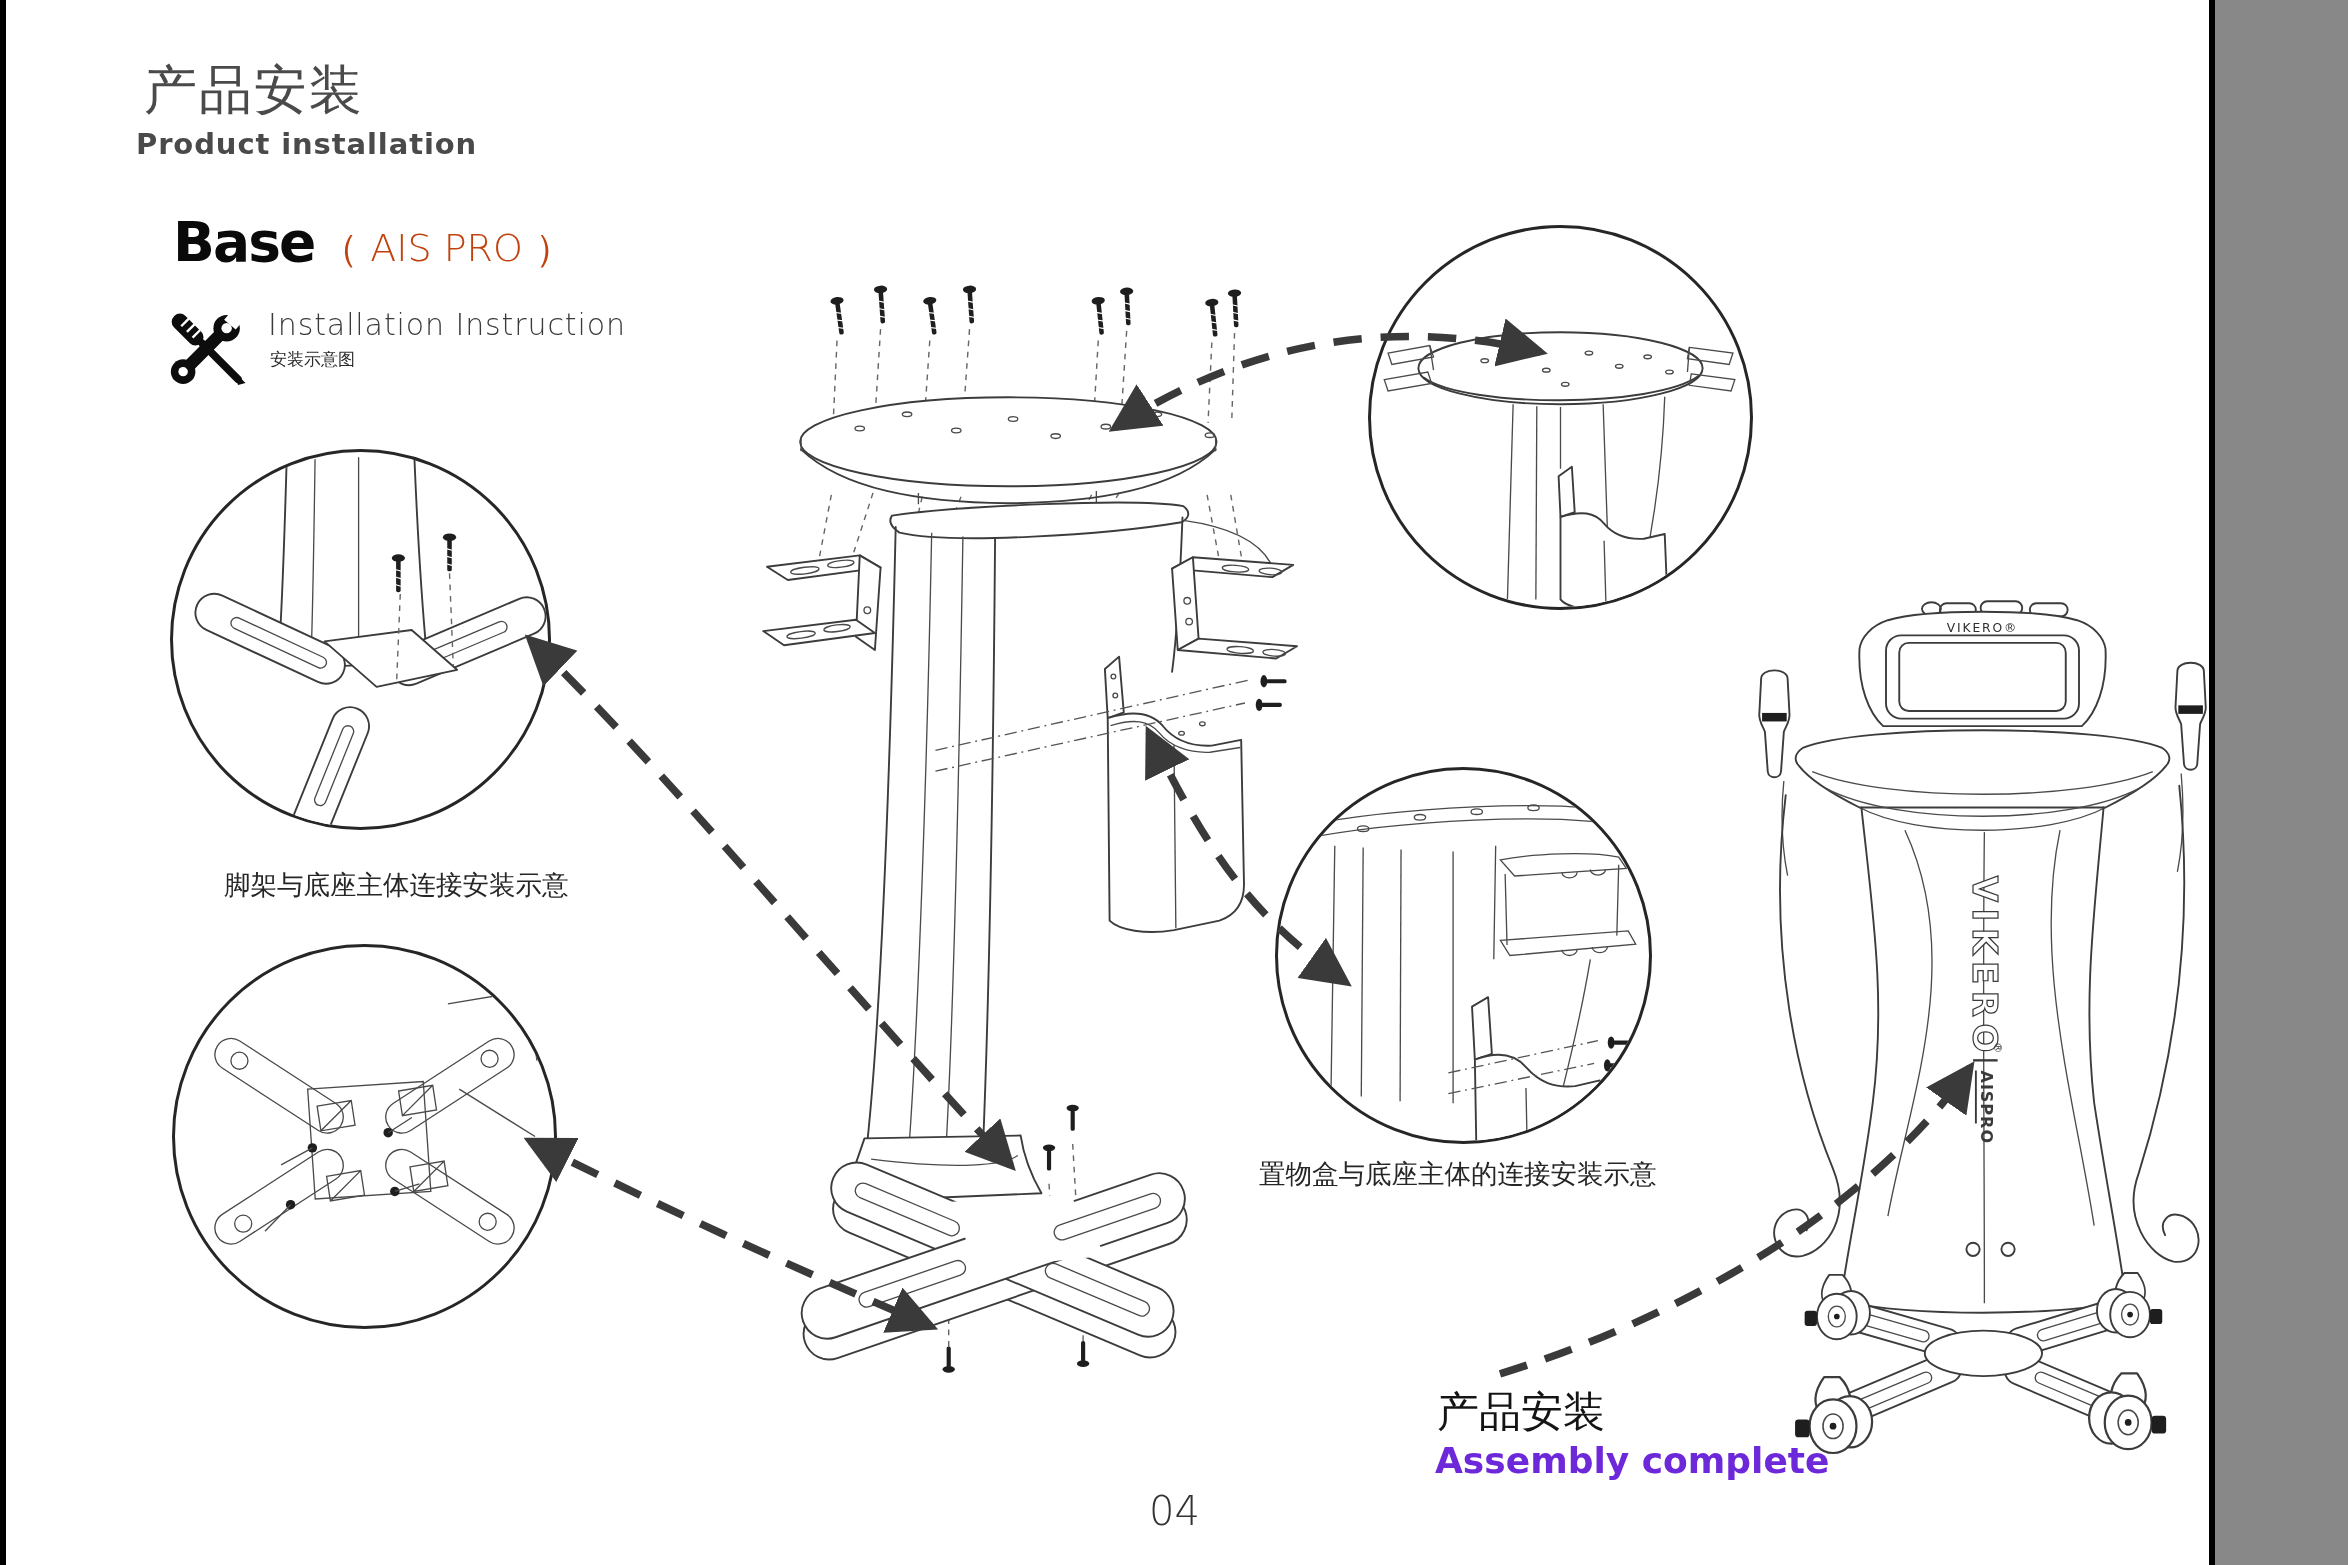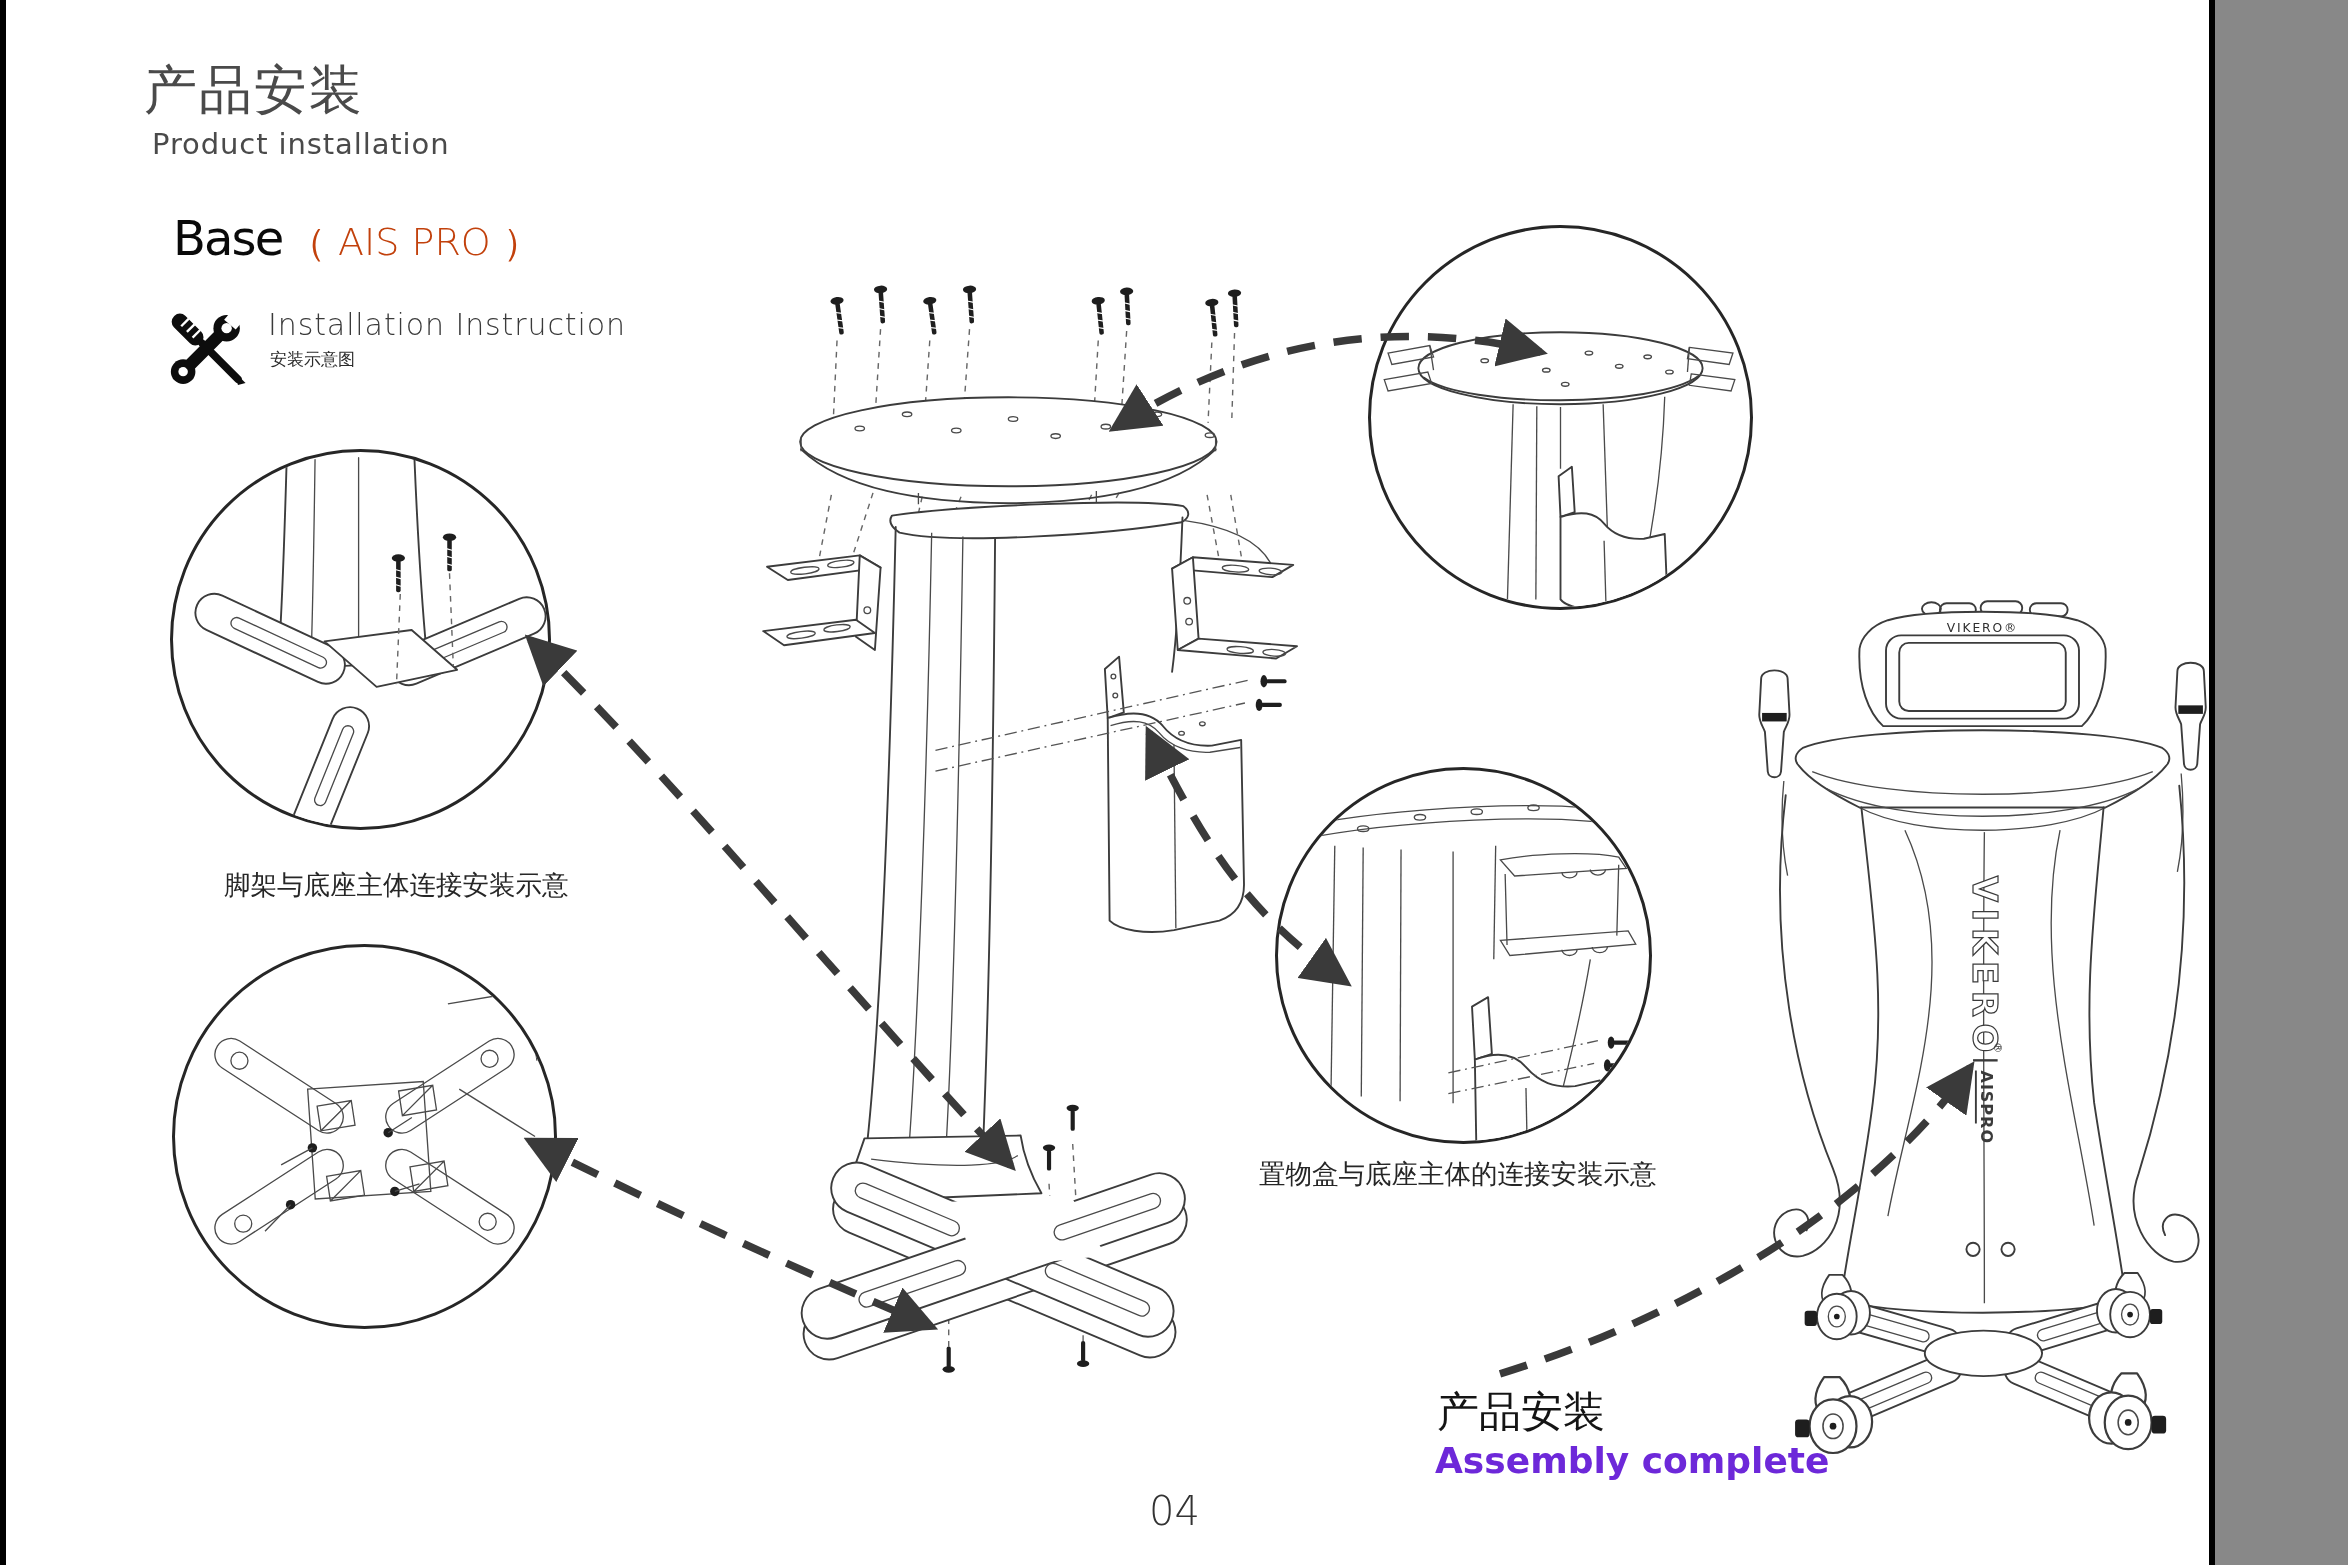--- a/index.html
+++ b/index.html
@@ -2,24 +2,24 @@
 <html style="font-size:15px"><head>
 <meta charset="utf-8">
 <style>
   html,body{margin:0;padding:0;background:#888;}
   .page{position:relative;width:2215px;height:1565px;background:#ffffff;overflow:hidden;
         font-family:"DejaVu Sans","Liberation Sans",sans-serif;color:#2f2f2f;}
   .edge-bar{position:absolute;top:0;width:5.7px;height:100%;background:#000;}
   .edge-left{left:0;} .edge-right{right:0;}
 
   .title-zh{position:absolute;left:144px;top:55px;font-size:53px;font-weight:500;color:#4a4a4a;letter-spacing:1.9px;}
-  .title-en{position:absolute;left:152px;top:127px;font-size:29px;font-weight:400;color:#4a4a4a;letter-spacing:0.9px;}
+  .title-en{position:absolute;left:136px;top:127px;font-size:29px;font-weight:700;color:#4a4a4a;letter-spacing:0.9px;}
 
   .base-line{position:absolute;left:173px;top:210px;white-space:nowrap;}
-  .base-word{font-size:48px;font-weight:400;color:#0a0a0a;letter-spacing:-1.9px;}
+  .base-word{font-size:55px;font-weight:700;color:#0a0a0a;letter-spacing:-1.9px;}
   .base-model{font-size:38px;font-weight:300;color:#c2410c;margin-left:5.7px;}
 
   .tools{position:absolute;left:168px;top:309px;}
   .instr-en{position:absolute;left:268px;top:307px;font-size:30px;font-weight:300;color:#3a3a3a;letter-spacing:0.9px;}
   .instr-zh{position:absolute;left:270px;top:348px;font-size:17px;color:#2b2b2b;}
 
   .callout-label{position:absolute;font-size:26.5px;color:#262626;white-space:nowrap;}
   .lbl-tray{left:1715px;top:244px;}
   .lbl-foot{left:224px;top:867px;}
   .lbl-box{left:1259px;top:1156px;}

